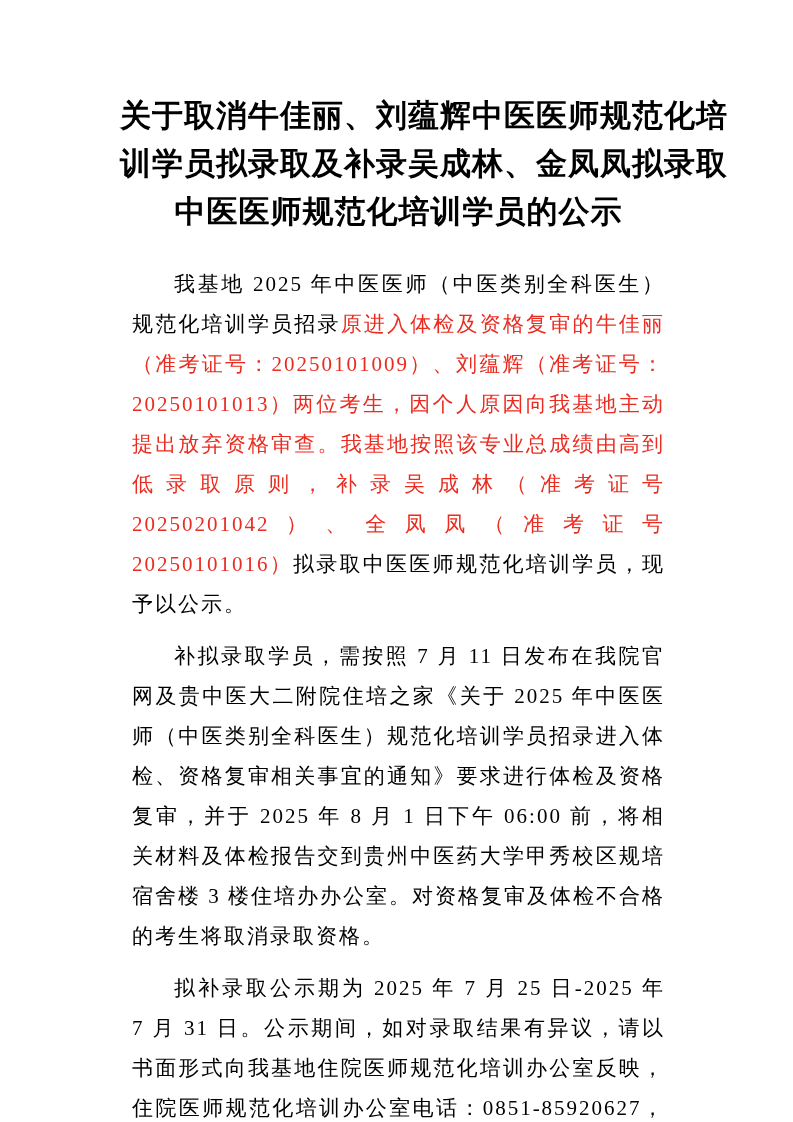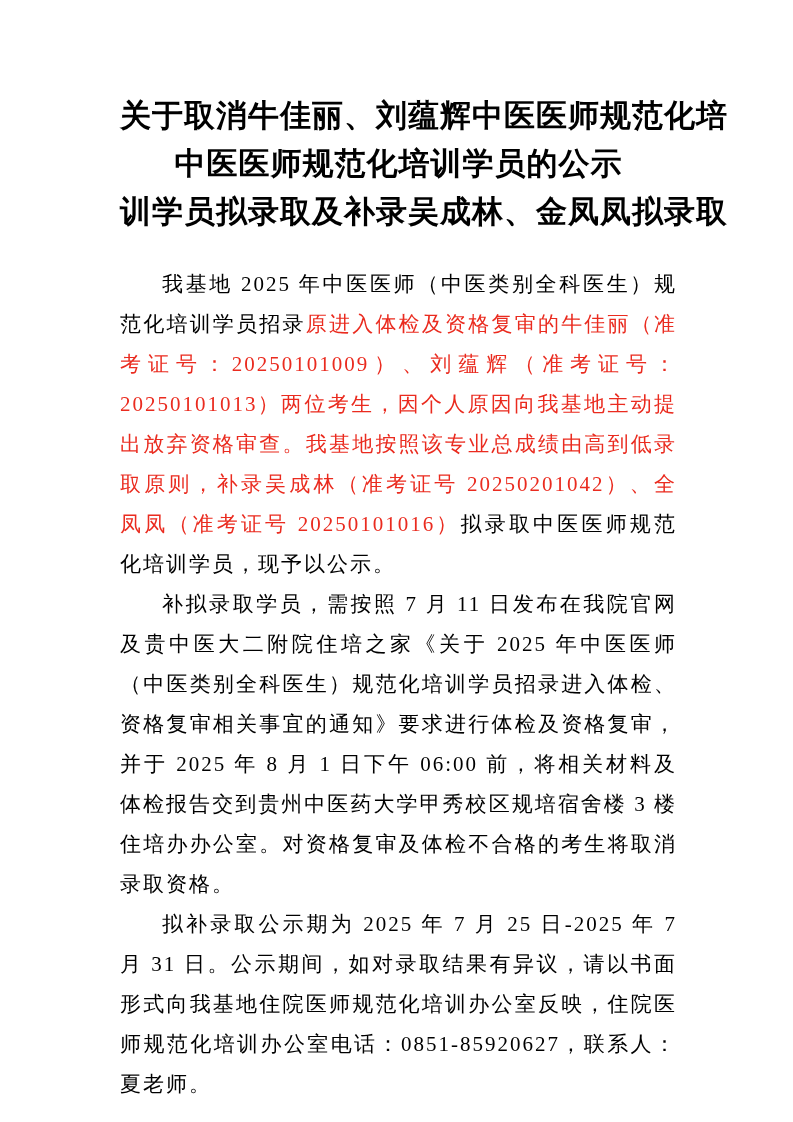--- a/index.html
+++ b/index.html
@@ -32,33 +32,33 @@
     white-space: nowrap;
   }
   .doc-body {
     font-size: 21px;
     line-height: 40px;
     text-align: justify;
     text-justify: inter-ideograph;
     letter-spacing: 2px;
   }
   .para {
-    margin: 0;
+    margin: 12px;
     text-indent: 2em;
   }
   .run-black { color: #000000; }
   .run-red   { color: #ea2b1f; }
 </style>
 </head>
 <body>
 
 <div class="page">
   <h1 class="title">
     <span class="title-line">关于取消牛佳丽、刘蕴辉中医医师规范化培</span>
+    <span class="title-line">训学员拟录取及补录吴成林、金凤凤拟录取</span>
     <span class="title-line">中医医师规范化培训学员的公示</span>
-    <span class="title-line">训学员拟录取及补录吴成林、金凤凤拟录取</span>
   </h1>
   <div class="doc-body" id="doc-body">
       <p class="para"><span class="run-black">我基地 2025 年中医医师（中医类别全科医生）规范化培训学员招录</span><span class="run-red">原进入体检及资格复审的牛佳丽（准考证号：20250101009）、刘蕴辉（准考证号：20250101013）两位考生，因个人原因向我基地主动提出放弃资格审查。我基地按照该专业总成绩由高到低录取原则，补录吴成林（准考证号 20250201042）、全凤凤（准考证号 20250101016）</span><span class="run-black">拟录取中医医师规范化培训学员，现予以公示。</span></p>
       <p class="para"><span class="run-black">补拟录取学员，需按照 7 月 11 日发布在我院官网及贵中医大二附院住培之家《关于 2025 年中医医师（中医类别全科医生）规范化培训学员招录进入体检、资格复审相关事宜的通知》要求进行体检及资格复审，并于 2025 年 8 月 1 日下午 06:00 前，将相关材料及体检报告交到贵州中医药大学甲秀校区规培宿舍楼 3 楼住培办办公室。对资格复审及体检不合格的考生将取消录取资格。</span></p>
       <p class="para"><span class="run-black">拟补录取公示期为 2025 年 7 月 25 日-2025 年 7 月 31 日。公示期间，如对录取结果有异议，请以书面形式向我基地住院医师规范化培训办公室反映，住院医师规范化培训办公室电话：0851-85920627，联系人：夏老师。</span></p>
     </div>
 </div>
 
 </body></html>

